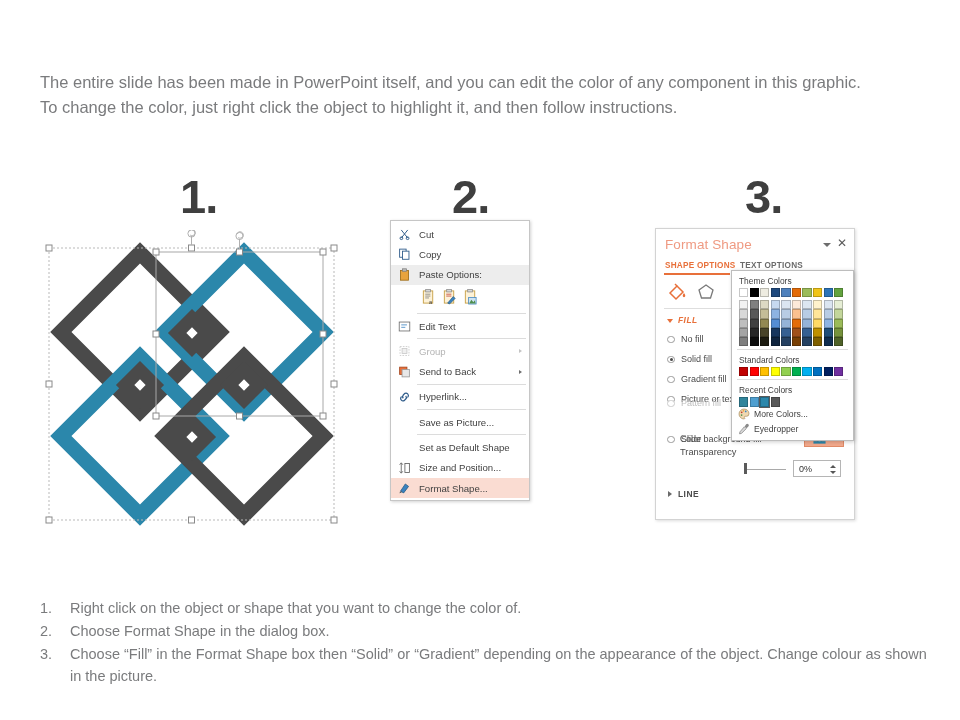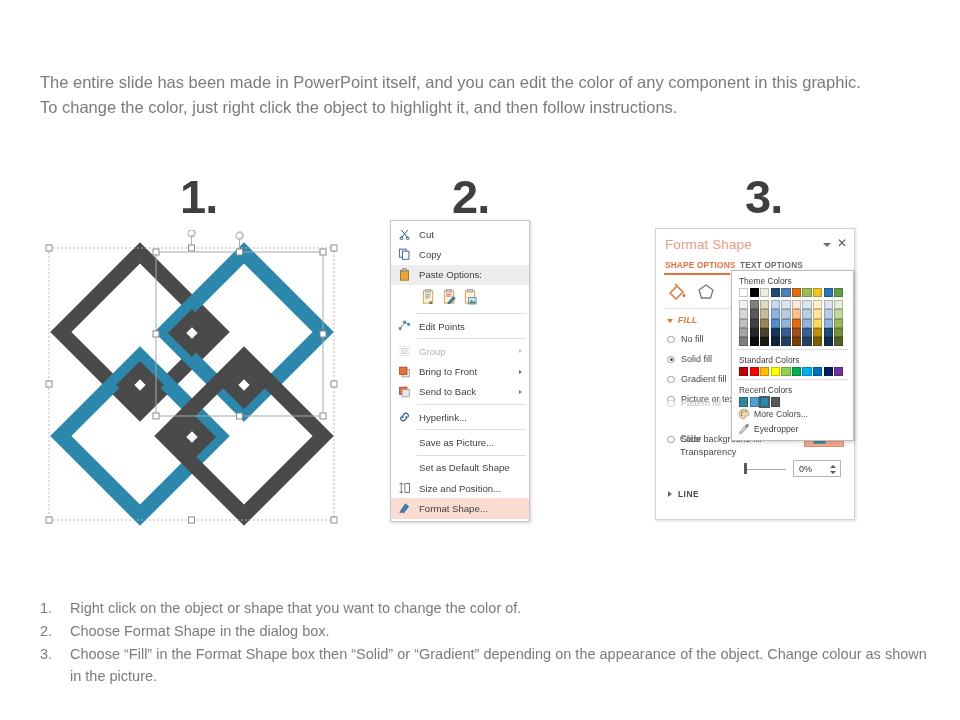--- a/index.html
+++ b/index.html
@@ -297,58 +297,47 @@
           <rect x="2.5" y="2" width="10" height="13" fill="#fdf2d8" stroke="#c9a24a" stroke-width="1"></rect>
           <rect x="5" y=".5" width="5" height="2.6" fill="#d8d8d8" stroke="#8a8a8a" stroke-width=".8"></rect>
           <rect x="6" y="9" width="8" height="7" fill="#cfe3f2" stroke="#3b83c0" stroke-width=".8"></rect>
           <path d="M6.5 15.5 L9 11.5 L11 14 L12.5 12 L13.5 15.5 Z" fill="#4f8f4f"></path>
         </svg>
       </span>
     </div>
 
     <div class="sep"></div>
 
-
-    <div class="mi">
-      <span class="ico">
-        <svg width="13" height="13" viewBox="0 0 16 16">
-          <path d="M3 11 Q8 1 13 6" fill="none" stroke="#6a6a6a" stroke-width="1.1"></path>
-          <g fill="#3b83c0">
-              <rect x="1" y="9.5" width="3.2" height="3.2"></rect>
-          <rect x="6.5" y="1.5" width="3.2" height="3.2"></rect>
-              <rect x="11.5" y="4.5" width="3.2" height="3.2"></rect>
+    <div class="mi">
+      <span class="ico">
+        <svg width="13" height="12" viewBox="0 0 16 14">
+          <rect x="1.5" y="1.5" width="13" height="11" fill="#fff" stroke="#6a6a6a" stroke-width="1"></rect>
+          <g stroke="#3b83c0" stroke-width="1">
+              <line x1="4" y1="5" x2="11" y2="5"></line>
+          <line x1="4" y1="8" x2="9" y2="8"></line>
             </g>
         </svg>
       </span>
-      <span class="lbl">Edit Points</span>
-    </div>
+      <span class="lbl">Edit Text</span>
+    </div>
+
 
     <div class="sep"></div>
 
     <div class="mi disabled">
       <span class="ico">
         <svg width="13" height="13" viewBox="0 0 16 16">
           <rect x="2.5" y="2.5" width="11" height="11" fill="none" stroke="#c8c8c8" stroke-width="1" stroke-dasharray="2 1.5"></rect>
           <rect x="5" y="5" width="6" height="6" fill="#efefef" stroke="#c8c8c8" stroke-width="1"></rect>
         </svg>
       </span>
       <span class="lbl">Group</span>
       <span class="arrow"></span>
     </div>
 
-    <div class="mi">
-      <span class="ico">
-        <svg width="13" height="13" viewBox="0 0 16 16">
-          <rect x="5" y="5" width="9" height="9" fill="#e8e8e8" stroke="#9a9a9a" stroke-width="1"></rect>
-          <rect x="2" y="2" width="9" height="9" fill="#e8703a" stroke="#a4461e" stroke-width="1"></rect>
-        </svg>
-      </span>
-      <span class="lbl">Bring to Front</span>
-      <span class="arrow"></span>
-    </div>
 
     <div class="mi">
       <span class="ico">
         <svg width="13" height="13" viewBox="0 0 16 16">
           <rect x="2" y="2" width="9" height="9" fill="#e8703a" stroke="#a4461e" stroke-width="1"></rect>
           <rect x="5" y="5" width="9" height="9" fill="#e8e8e8" stroke="#9a9a9a" stroke-width="1"></rect>
         </svg>
       </span>
       <span class="lbl">Send to Back</span>
       <span class="arrow"></span>

